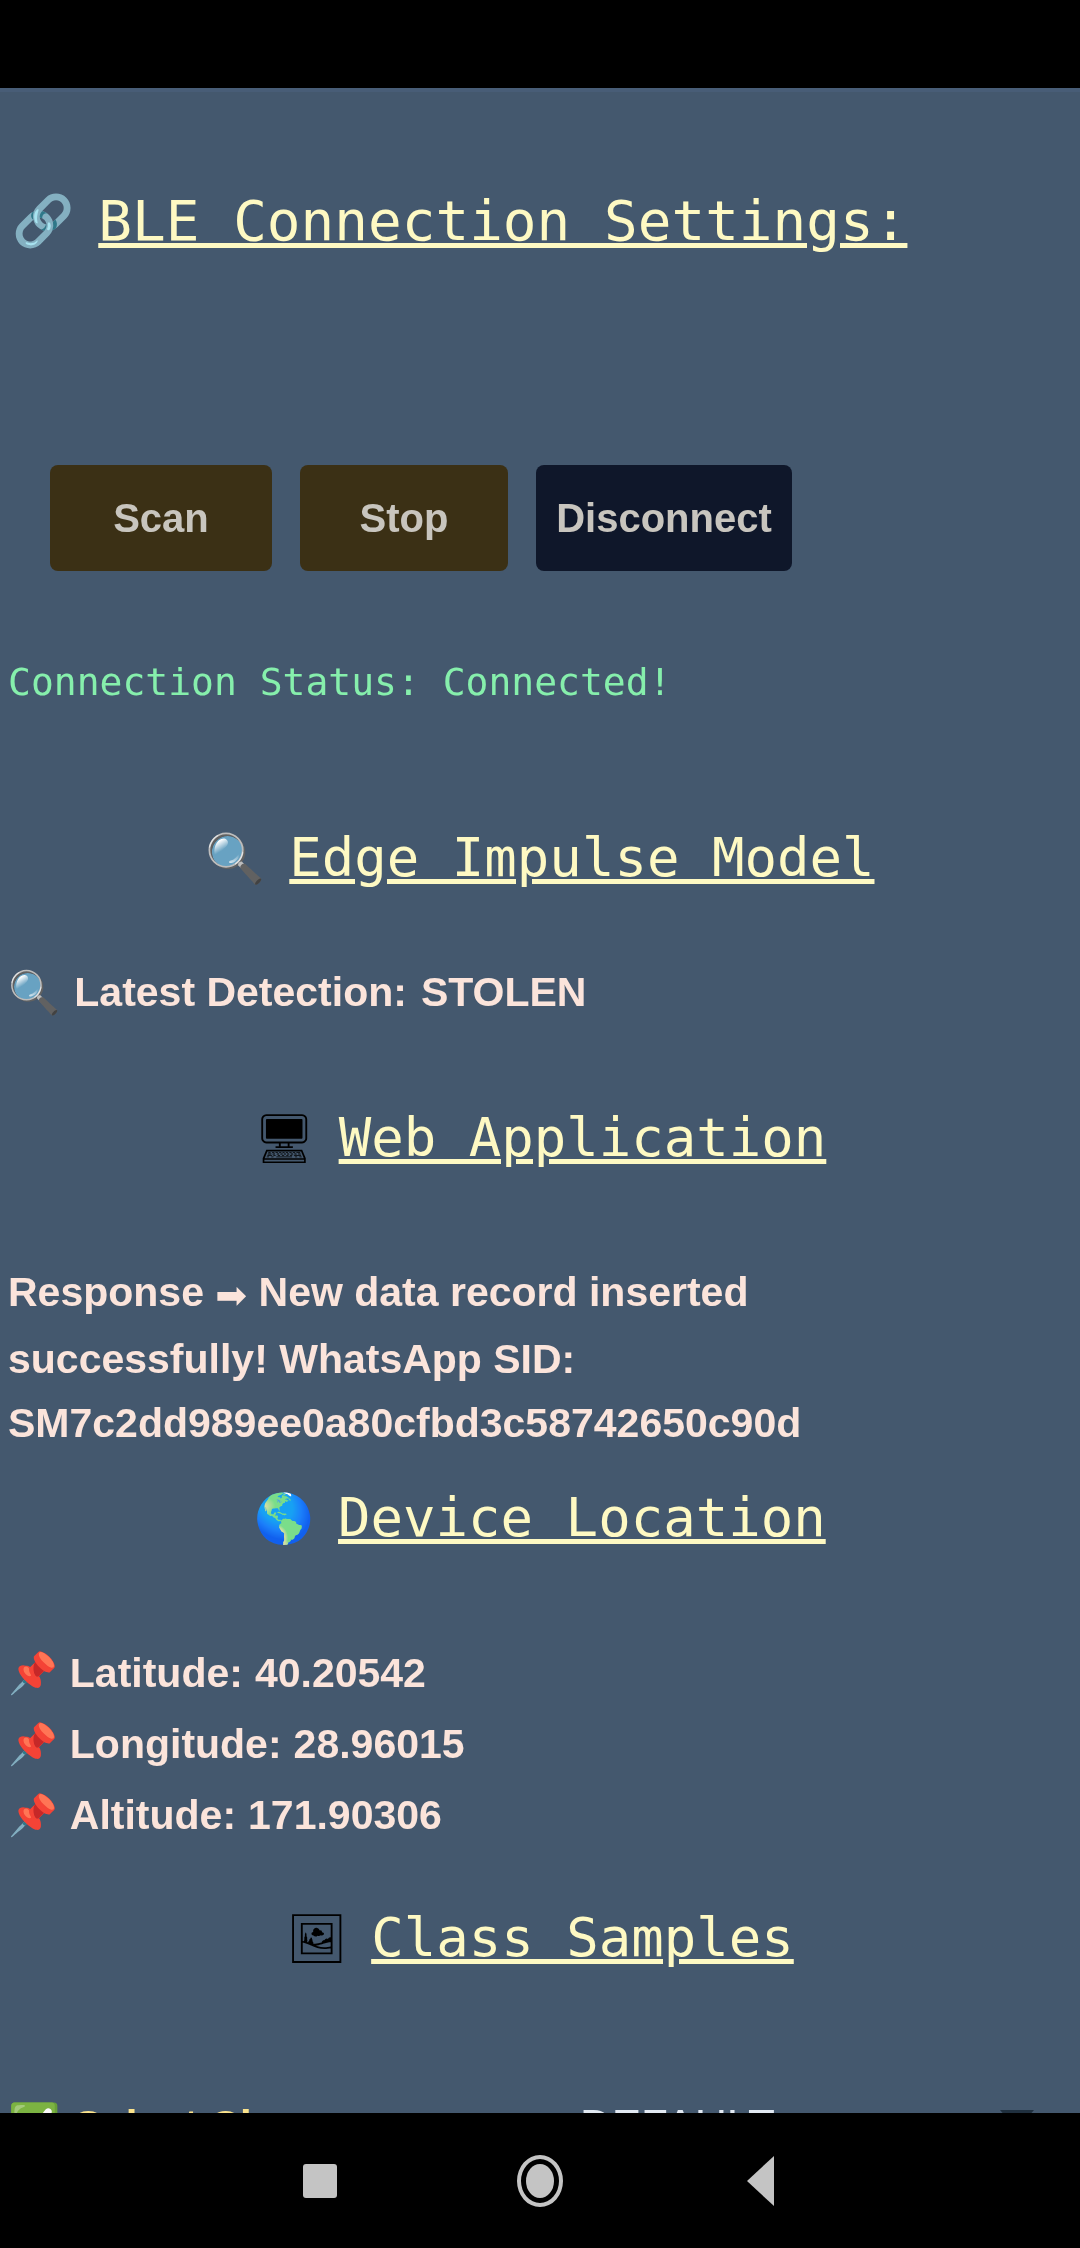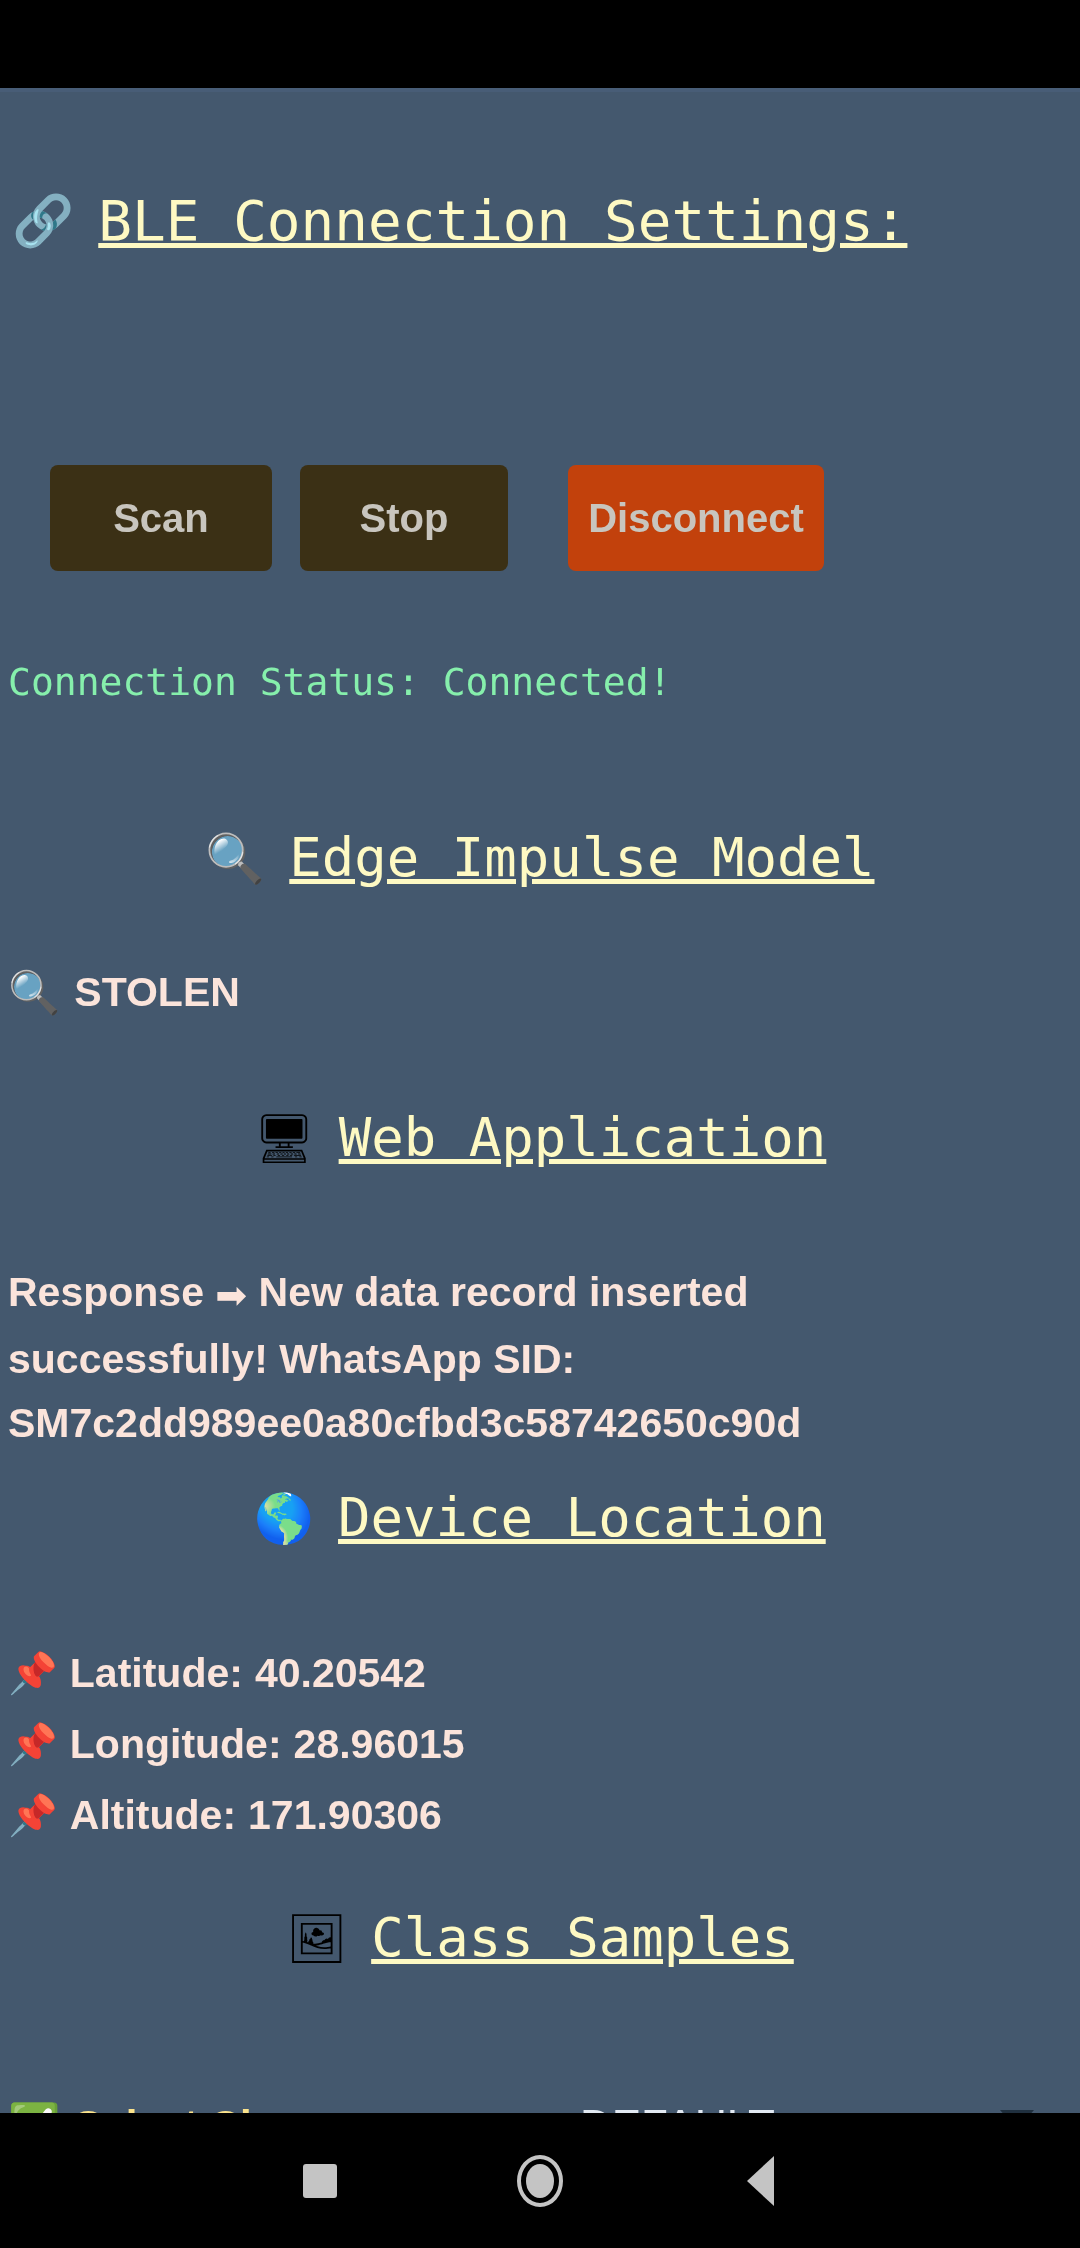--- a/index.html
+++ b/index.html
@@ -99,21 +99,21 @@
     font-size: 40px;
     line-height: 106px;
     text-align: center;
     padding: 0;
     cursor: pointer;
     box-sizing: border-box;
   }
   .btn.scan  { width: 222px; background: #3B3015; }
   .btn.stop  { width: 208px; background: #3B3015; }
   .btn.conn  { width: 222px; background: #232623; }
-  .btn.disc  { width: 256px; background: #c2410c; margin-left: 32px; }
+  .btn.disc  { width: 256px; background: #0f172a; }
 
   
   .conn-status {
     position: absolute;
     top: 572px;
     left: 8px;
     font-family: "DejaVu Sans Mono", "Liberation Mono", monospace;
     font-size: 38px;
     color: #86efac;
     white-space: nowrap;
@@ -293,20 +293,21 @@
 
     <div class="conn-status">Connection Status: Connected!</div>
 
     <div class="sec-head" id="sec-edge">
       <span class="emoji">🔍</span>
       <span class="mono-head sec-text">Edge Impulse Model</span>
     </div>
 
     <div class="detect-line">
       <span class="emoji">🔍</span>
+      <span class="sans-body">Latest Detection:</span>
       <span class="sans-body" style="">STOLEN</span>
     </div>
 
     <div class="sec-head" id="sec-web">
       <span class="emoji">🖥</span>
       <span class="mono-head sec-text">Web Application</span>
     </div>
 
     <div class="response-block sans-body"><span>Response </span><span class="emoji arrow-emoji">➡</span><span> New data record inserted successfully! WhatsApp SID: SM7c2dd989ee0a80cfbd3c58742650c90d</span></div>
 

